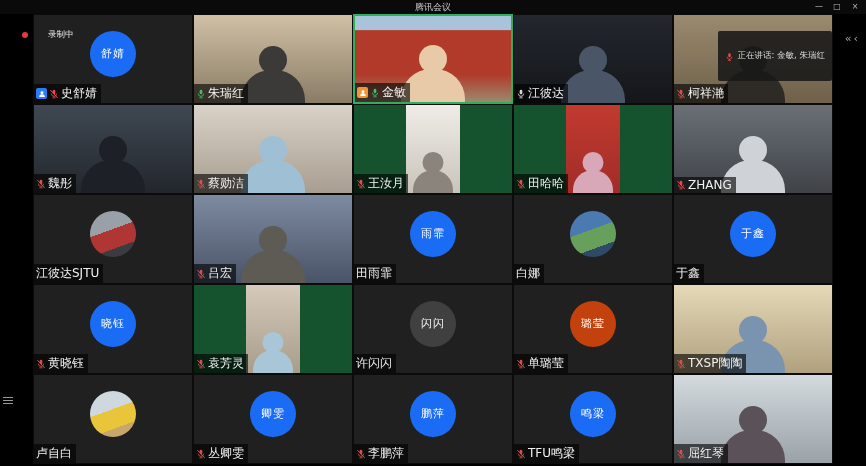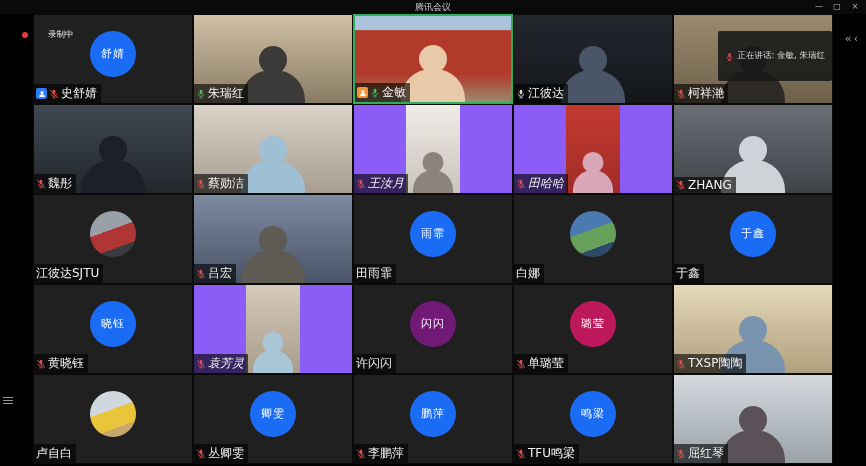--- a/index.html
+++ b/index.html
@@ -13,21 +13,21 @@
   .title { position:absolute; left:50%; top:1px; transform:translateX(-50%); font-size:9px; color:#cfcfcf; white-space:nowrap; }
   .win-controls { position:absolute; right:2px; top:0; height:14px; display:flex; }
   .win-btn { width:18px; text-align:center; font-size:8px; color:#b8b8b8; line-height:14px; cursor:default; }
   
   .grid {
     position:absolute; left:33px; top:14px; width:800px; height:450px;
     display:grid; grid-template-columns:repeat(5,160px); grid-auto-rows:90px; z-index:1;
   }
   .tile { position:relative; background:#202020; border:1px solid #0b0b0b; box-sizing:border-box; overflow:hidden; }
   .tile.speaking { border:2px solid #ec4899; }
-  .tile.portrait { background:#8b5cf6;font-style:italic; }
+  .tile.portrait { background:#14532d; }
   .video-bg { position:absolute; top:0; bottom:0; left:0; right:0; }
   .tile.portrait .video-bg { left:33%; right:33%; }
   .person { position:absolute; bottom:-3px; left:50%; transform:translateX(-50%); width:64px; height:36px; border-radius:30px 30px 4px 4px; }
   .person::before { content:""; position:absolute; top:-24px; left:50%; transform:translateX(-50%); width:28px; height:28px; border-radius:50%; background:inherit; }
   .tile.portrait .person { width:40px; height:26px; }
   .tile.portrait .person::before { width:21px; height:21px; top:-18px; }
   .circle {
     position:absolute; left:50%; top:44%; transform:translate(-50%,-50%);
     width:46px; height:46px; border-radius:50%;
     display:flex; align-items:center; justify-content:center;
@@ -413,32 +413,32 @@
           <line x1="4" y1="10.6" x2="8" y2="10.6" stroke="currentColor" stroke-width="1"></line>
           <line class="slash" x1="1.6" y1="1.2" x2="10.4" y2="10.8" stroke="currentColor" stroke-width="1.2"></line>
         </svg>
       </span>
       <span class="pname">袁芳灵</span>
     </div>
   </div>
 
   <div class="tile">
 
-    <div class="circle" style="background: #701a75;">
+    <div class="circle" style="background: #404040;">
       <span class="circle-text">闪闪</span>
     </div>
     <div class="nameplate">
 
       <span class="pname">许闪闪</span>
     </div>
   </div>
 
   <div class="tile">
 
-    <div class="circle" style="background: #be185d; font-family: Liberation Mono, monospace;">
+    <div class="circle" style="background: #c2410c; font-family: Liberation Mono, monospace;">
       <span class="circle-text">璐莹</span>
     </div>
     <div class="nameplate">
 
       <span class="mic muted">
         <svg viewBox="0 0 12 12">
           <rect x="4.4" y="1" width="3.2" height="5.4" rx="1.6" fill="currentColor"></rect>
           <path d="M2.8 5.6 a3.2 3.2 0 0 0 6.4 0" fill="none" stroke="currentColor" stroke-width="1"></path>
           <line x1="6" y1="8.8" x2="6" y2="10.2" stroke="currentColor" stroke-width="1"></line>
           <line x1="4" y1="10.6" x2="8" y2="10.6" stroke="currentColor" stroke-width="1"></line>

